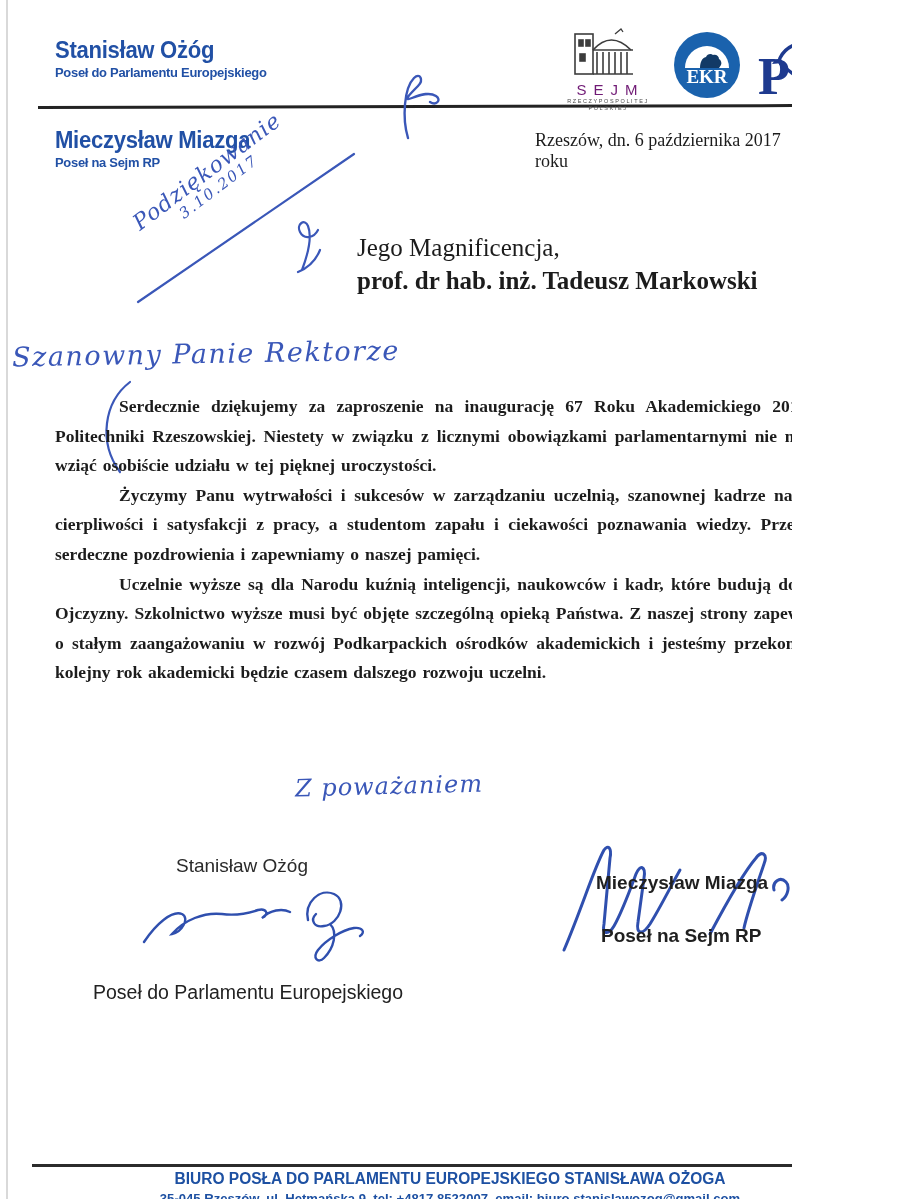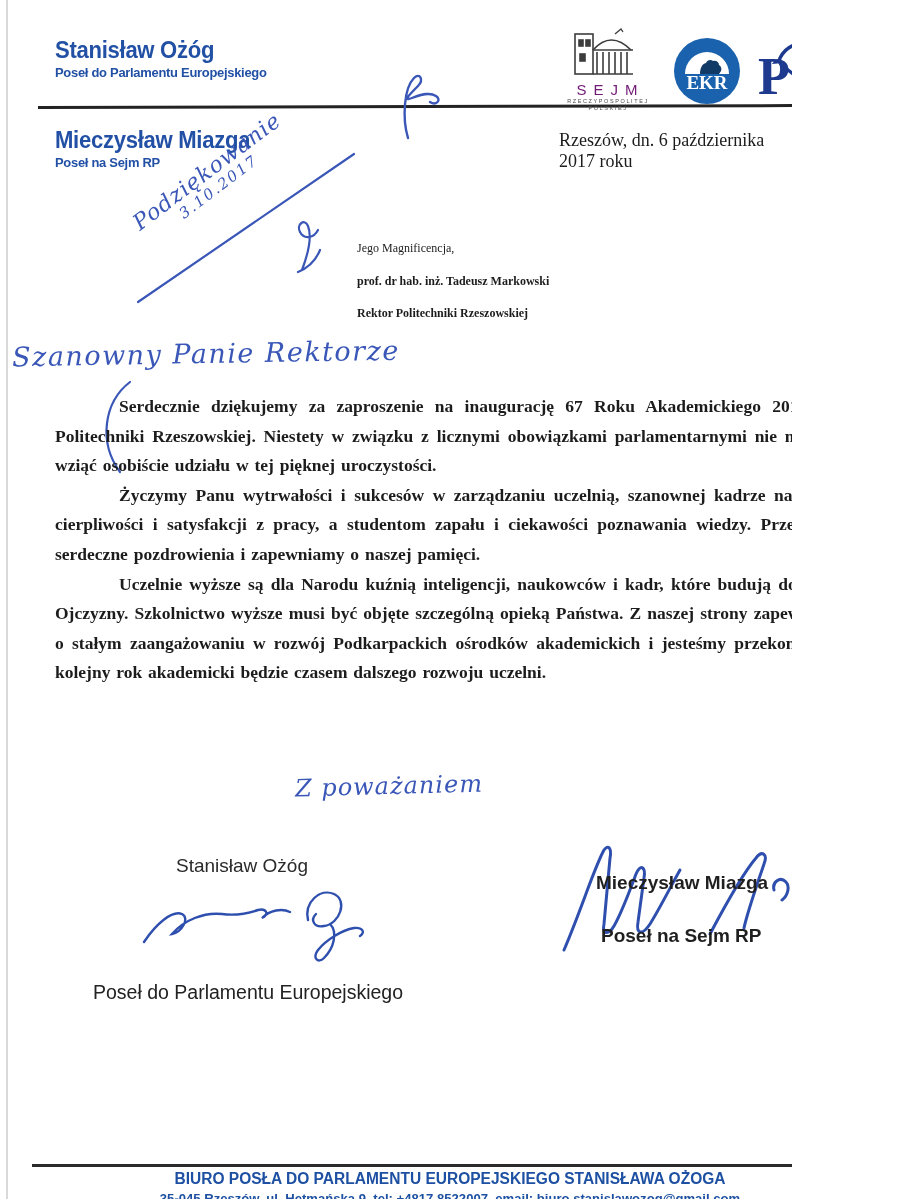--- a/index.html
+++ b/index.html
@@ -18,25 +18,25 @@
   .sender-block{position:absolute;left:55px;font-family:"Liberation Sans", sans-serif;font-weight:bold;letter-spacing:-0.3px;}
   .sender1{top:38px;}
   .sender2{top:128px;}
   .sender-name{font-size:23px;line-height:24px;transform:scaleX(.96);transform-origin:left;}
   .sender-title{font-size:13.5px;line-height:18px;margin-top:2px;transform:scaleX(.96);transform-origin:left;}
   .top-rule{position:absolute;left:38px;top:105px;width:822px;height:2.5px;background:#232323;transform:rotate(-0.15deg);}
   
   .logo-sejm{position:absolute;left:562px;top:26px;width:92px;text-align:center;color:#3c3c3c;}
   .sejm-word{font-family:"Liberation Sans", sans-serif;font-size:15px;letter-spacing:7px;margin-top:1px;margin-left:5px;color:#701a75;}
   .sejm-caption{font-family:"Liberation Sans", sans-serif;font-size:5.5px;letter-spacing:1.6px;color:#4a4a4a;line-height:6.5px;}
-  .logo-ekr{position:absolute;left:672px;top:36px;}
+  .logo-ekr{position:absolute;left:672px;top:30px;}
   .logo-pis{position:absolute;left:758px;top:10px;}
   
-  .dateline{position:absolute;left:535px;top:130px;font-size:18px;margin-left:24px;}
-  .recipient{position:absolute;left:357px;top:232px;font-size:12px;line-height:32.5px;}
+  .dateline{position:absolute;left:535px;top:130px;font-size:18px;}
+  .recipient{position:absolute;left:357px;top:232px;font-size:25px;line-height:32.5px;}
   .recipient .bold{font-weight:bold;font-family:Liberation Serif, serif;}
   
   .hw{font-family:"DejaVu Serif", serif;font-style:italic;color:#3a57b8;}
   .hw-salutation{position:absolute;left:12px;top:338px;font-size:27px;letter-spacing:1.5px;transform:rotate(-1deg);}
   .hw-closing{position:absolute;left:295px;top:772px;font-size:24px;letter-spacing:1px;transform:rotate(-1.5deg);}
   .hw-annotation{position:absolute;left:128px;top:215px;transform:rotate(-37deg);transform-origin:left top;text-align:center;}
   .hw-annotation .l1{font-size:22px;letter-spacing:1px;}
   .hw-annotation .l2{font-size:15px;margin-top:-2px;letter-spacing:2px;}
   svg.ink{position:absolute;overflow:visible;}
   
@@ -134,21 +134,20 @@
     <div class="l2">3.10.2017</div>
   </div>
   <svg class="ink" style="left:130px;top:140px;" width="230" height="170" viewBox="0 0 230 170">
     <line x1="8" y1="162" x2="224" y2="14" stroke="#3a57b8" stroke-width="2.2" stroke-linecap="round"></line>
     <path d="M172 130 c6 -16 10 -34 6 -44 c-3 -8 -12 -2 -8 6 c4 8 14 6 18 -2 M168 132 c10 -4 18 -12 22 -22" fill="none" stroke="#3a57b8" stroke-width="2.2" stroke-linecap="round"></path>
   </svg>
 
   <div class="recipient">
     <div>Jego Magnificencja,</div>
     <div class="bold">prof. dr hab. inż. Tadeusz Markowski</div>
-    <div class="bold">Rektor Politechniki Rzeszowskiej</div>
   </div>
 
   <div class="hw hw-salutation">Szanowny Panie Rektorze</div>
   <svg class="ink" style="left:90px;top:378px;" width="60" height="100" viewBox="0 0 60 100">
     <path d="M40 4 C14 24 8 64 30 94" fill="none" stroke="#3a57b8" stroke-width="2.2" stroke-linecap="round"></path>
   </svg>
 
   <div class="body-text">
     <p>Serdecznie dziękujemy za zaproszenie na inaugurację 67 Roku Akademickiego 2017/2018 Politechniki Rzeszowskiej. Niestety w związku z licznymi obowiązkami parlamentarnymi nie możemy wziąć osobiście udziału w tej pięknej uroczystości.</p>
     <p>Życzymy Panu wytrwałości i sukcesów w zarządzaniu uczelnią, szanownej kadrze naukowej cierpliwości i satysfakcji z pracy, a studentom zapału i ciekawości poznawania wiedzy. Przesyłamy serdeczne pozdrowienia i zapewniamy o naszej pamięci.</p>

